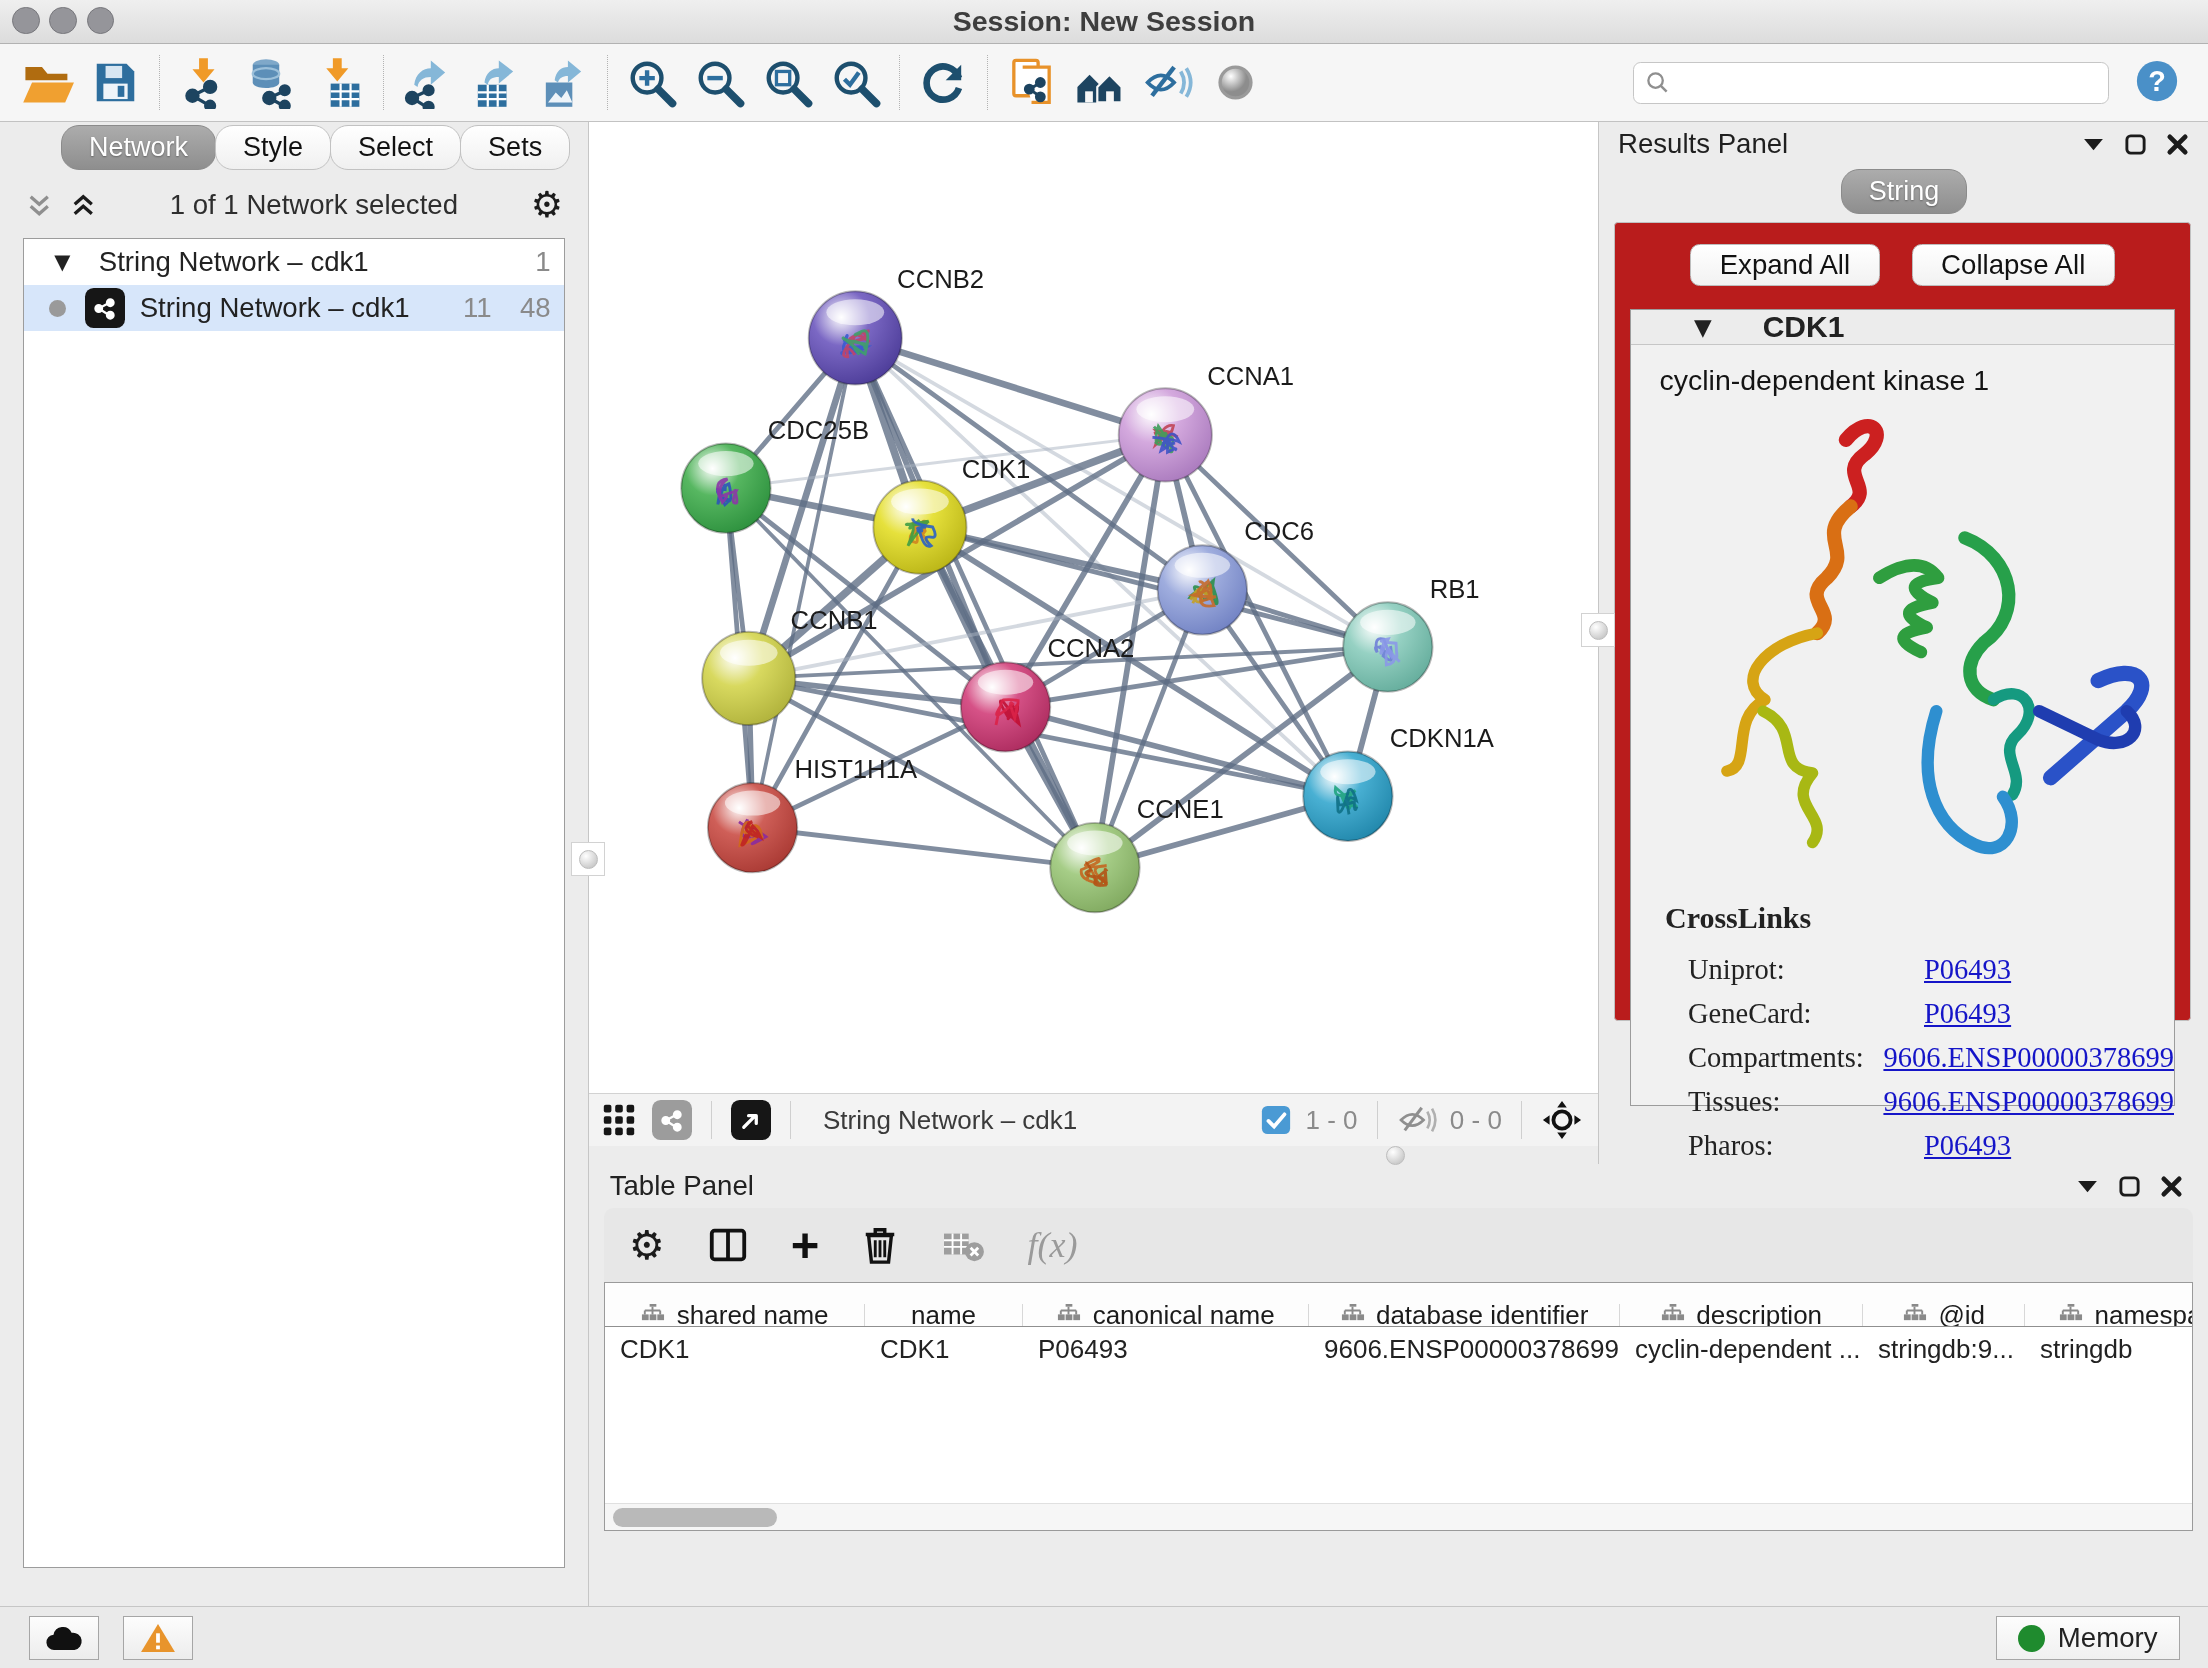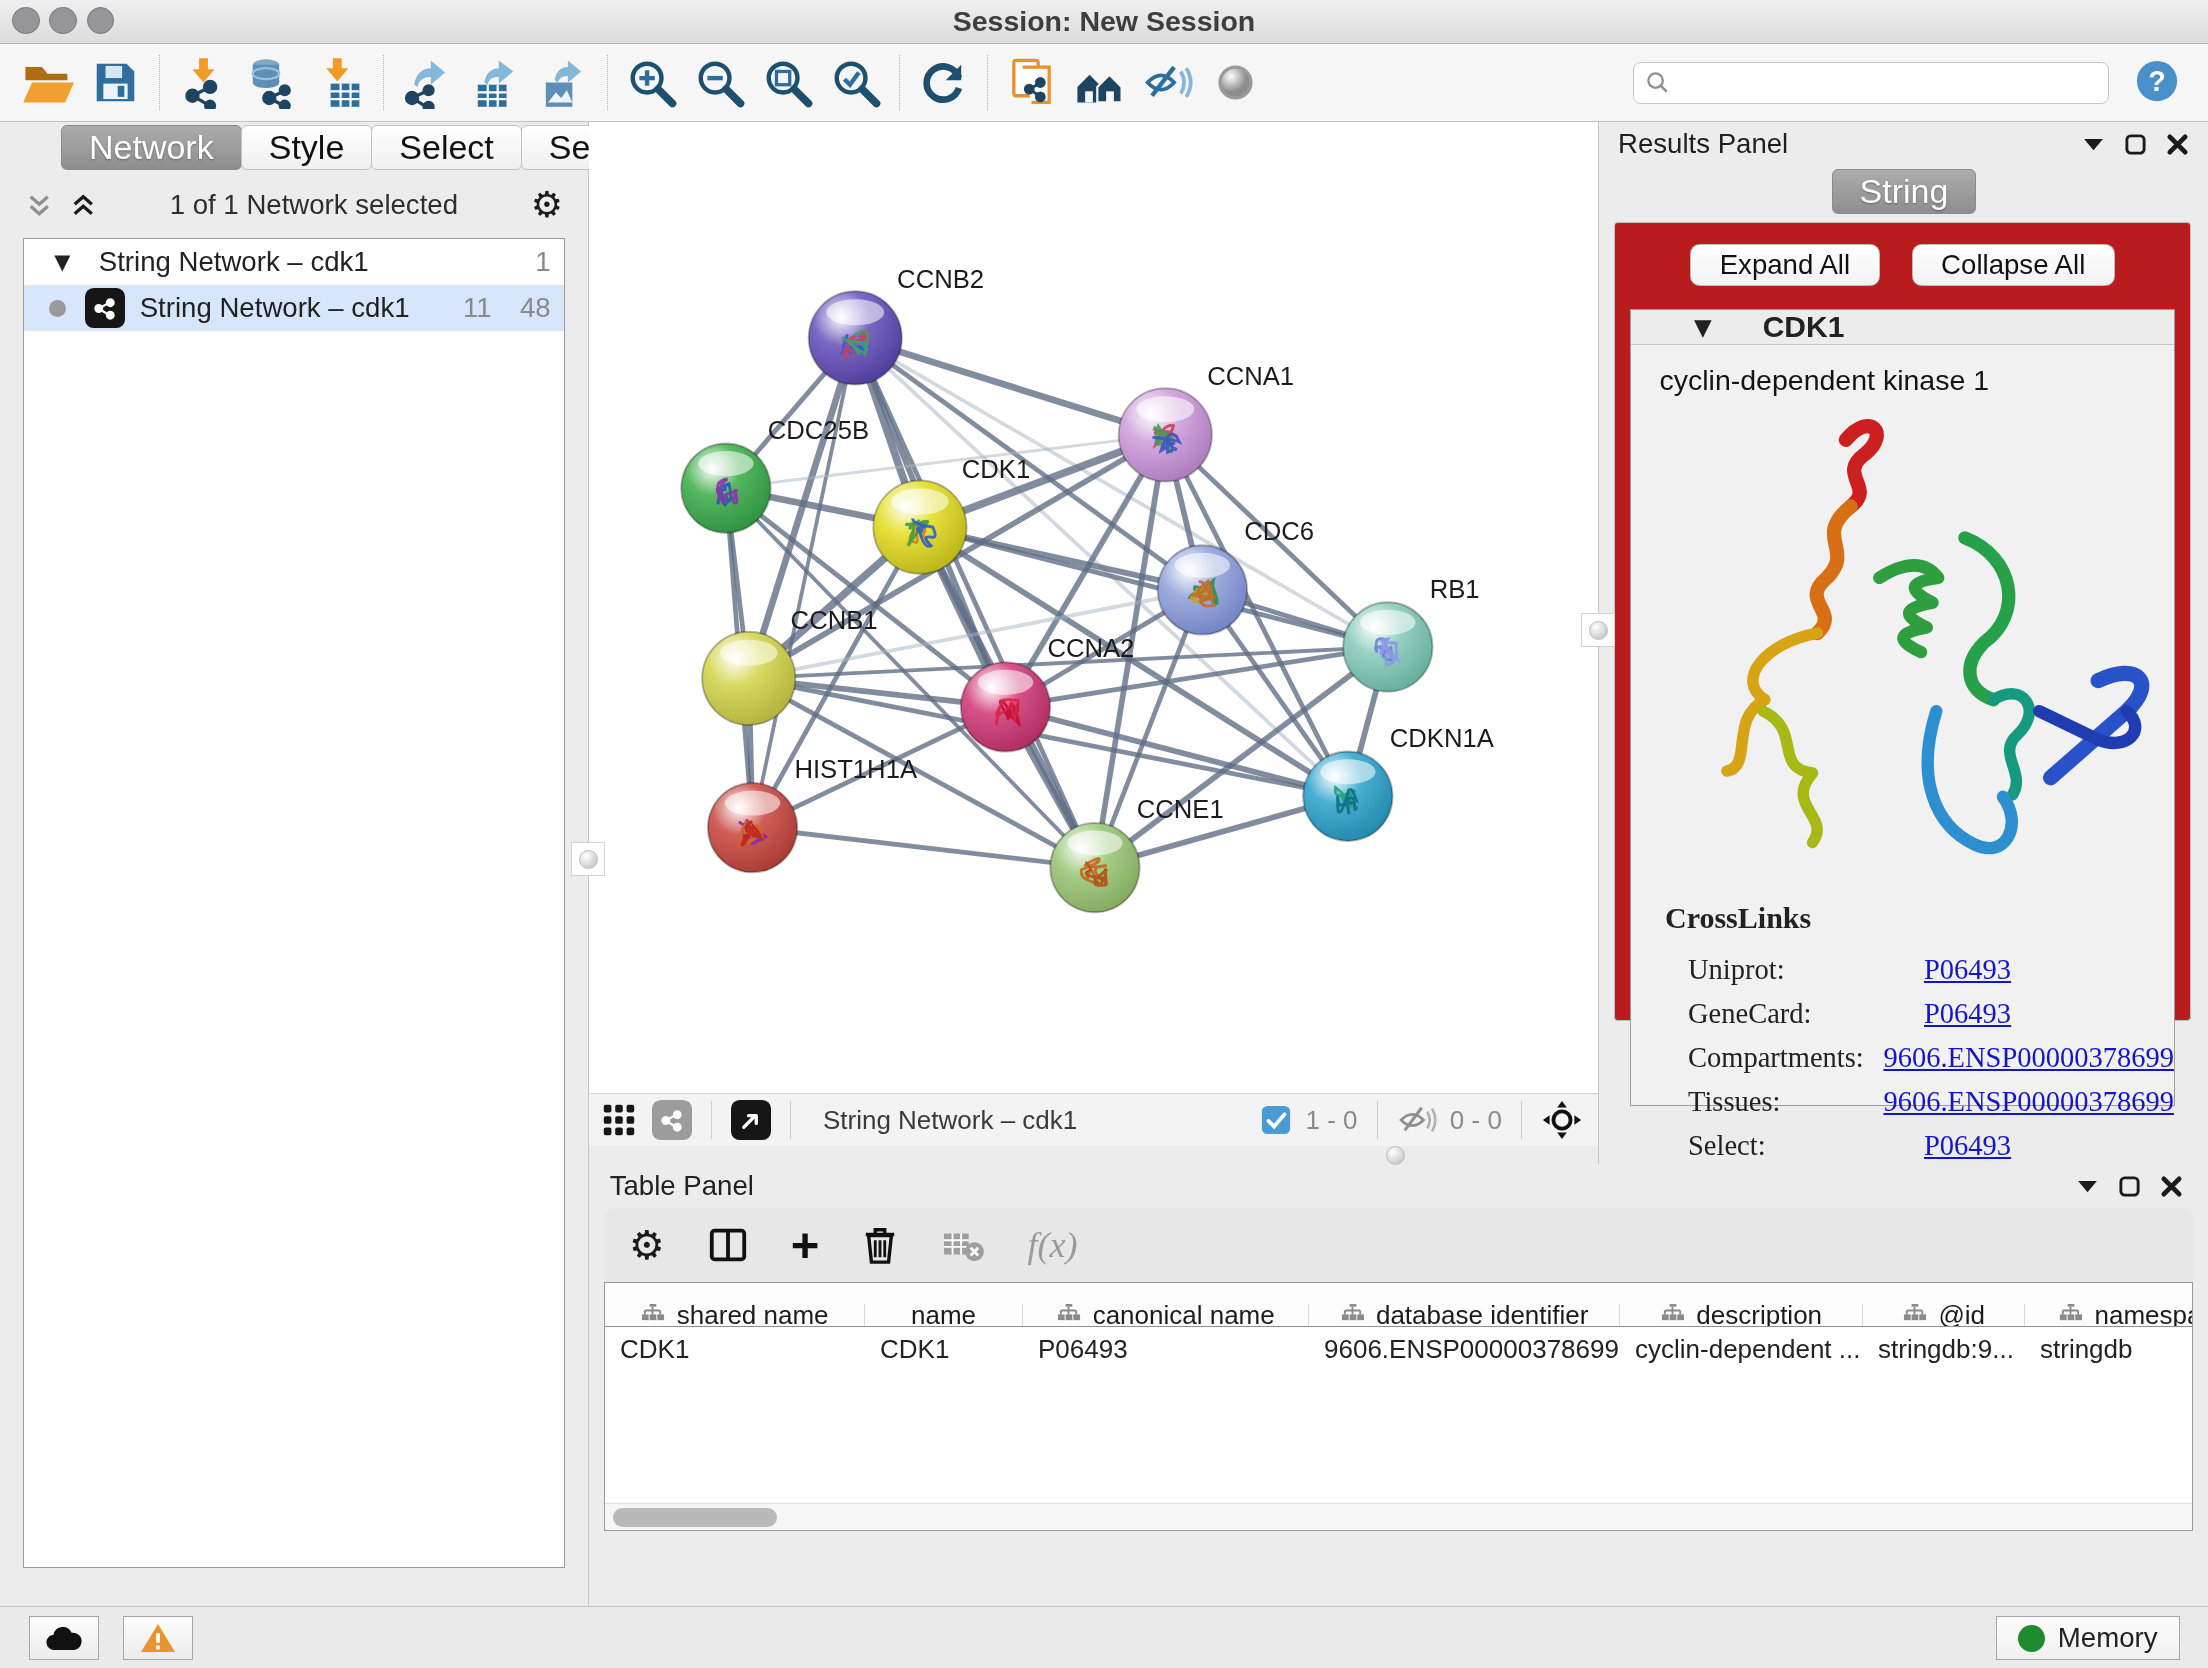--- a/index.html
+++ b/index.html
@@ -26,22 +26,22 @@
   
   .body { display:flex; height:1484px; }
 
   
   .control-panel { width:589px; border-right:1.9px solid #c6c6c6; background:#ececec; display:flex; flex-direction:column; }
   .panel-head { height:44px; display:flex; align-items:center; padding:0 19px; font-size:27.6px; color:#1f1f1f; }
   .panel-head .ph-title { flex:1; }
   .pc { display:flex; align-items:center; gap:19px; }
   .pc svg { display:block; }
   .tabs-row { display:flex; padding-left:61px; height:48px; align-items:flex-end; }
-  .tab { height:45px; padding:0 27px; display:flex; align-items:center; font-size:34px;
-         background:linear-gradient(#ffffff,#f0f0f0); border:1px solid #c2c2c2; border-radius:6px; margin-right:-1px; color:#111; }
+  .tab { height:45px; padding:0 27px; display:flex; align-items:center; font-size:27px;
+         background:linear-gradient(#ffffff,#f0f0f0); border:1px solid #c2c2c2; border-radius:18px; margin-right:-1px; color:#111; }
   .tab.selected { background:linear-gradient(#acacac,#8e8e8e); color:#fff; border-color:#8b8b8b; text-shadow:0 1px 1.9px rgba(0,0,0,.35); }
   .net-toolbar { height:55px; display:flex; align-items:center; padding:0 25px; font-size:27.6px; color:#2e2e2e; margin-top:7.6px; }
   .net-toolbar .summary { flex:1; text-align:center; }
   .gear { font-family:"DejaVu Sans",sans-serif; font-size:36px; color:#1b1b1b; line-height:1; }
   .tree-box { margin:5.7px 23px 38px 23px; background:#fff; border:1.9px solid #9c9c9c; flex:1; overflow:hidden; }
   .tree-row { height:46px; display:flex; align-items:center; font-size:27.6px; padding:0 13.3px; }
   .tree-row .tri { font-family:"DejaVu Sans",sans-serif; font-size:21px; margin:0 13.3px 0 17px; }
   .tree-row .cnt { width:59px; text-align:right; color:#8a8a8a; }
   .tree-row.selected { background:#d7e6fa; }
   .dot { width:17px; height:17px; border-radius:50%; background:#9a9a9a; margin:0 19px 0 11.4px; }
@@ -639,21 +639,21 @@
                     </div>
                     <div class="xl-row">
                       <span class="xl-label">Compartments:</span>
                       <a class="xl-link" style="color: rgb(21, 21, 200);">9606.ENSP00000378699</a>
                     </div>
                     <div class="xl-row">
                       <span class="xl-label">Tissues:</span>
                       <a class="xl-link" style="color: rgb(21, 21, 200);">9606.ENSP00000378699</a>
                     </div>
                     <div class="xl-row">
-                      <span class="xl-label">Select:</span>
+                      <span class="xl-label">Pharos:</span>
                       <a class="xl-link" style="color: rgb(21, 21, 200);">P06493</a>
                     </div>
                   </div>
               </div>
             </div>
           </div>
         </div>
       </div>
 
       <div class="table-panel">

